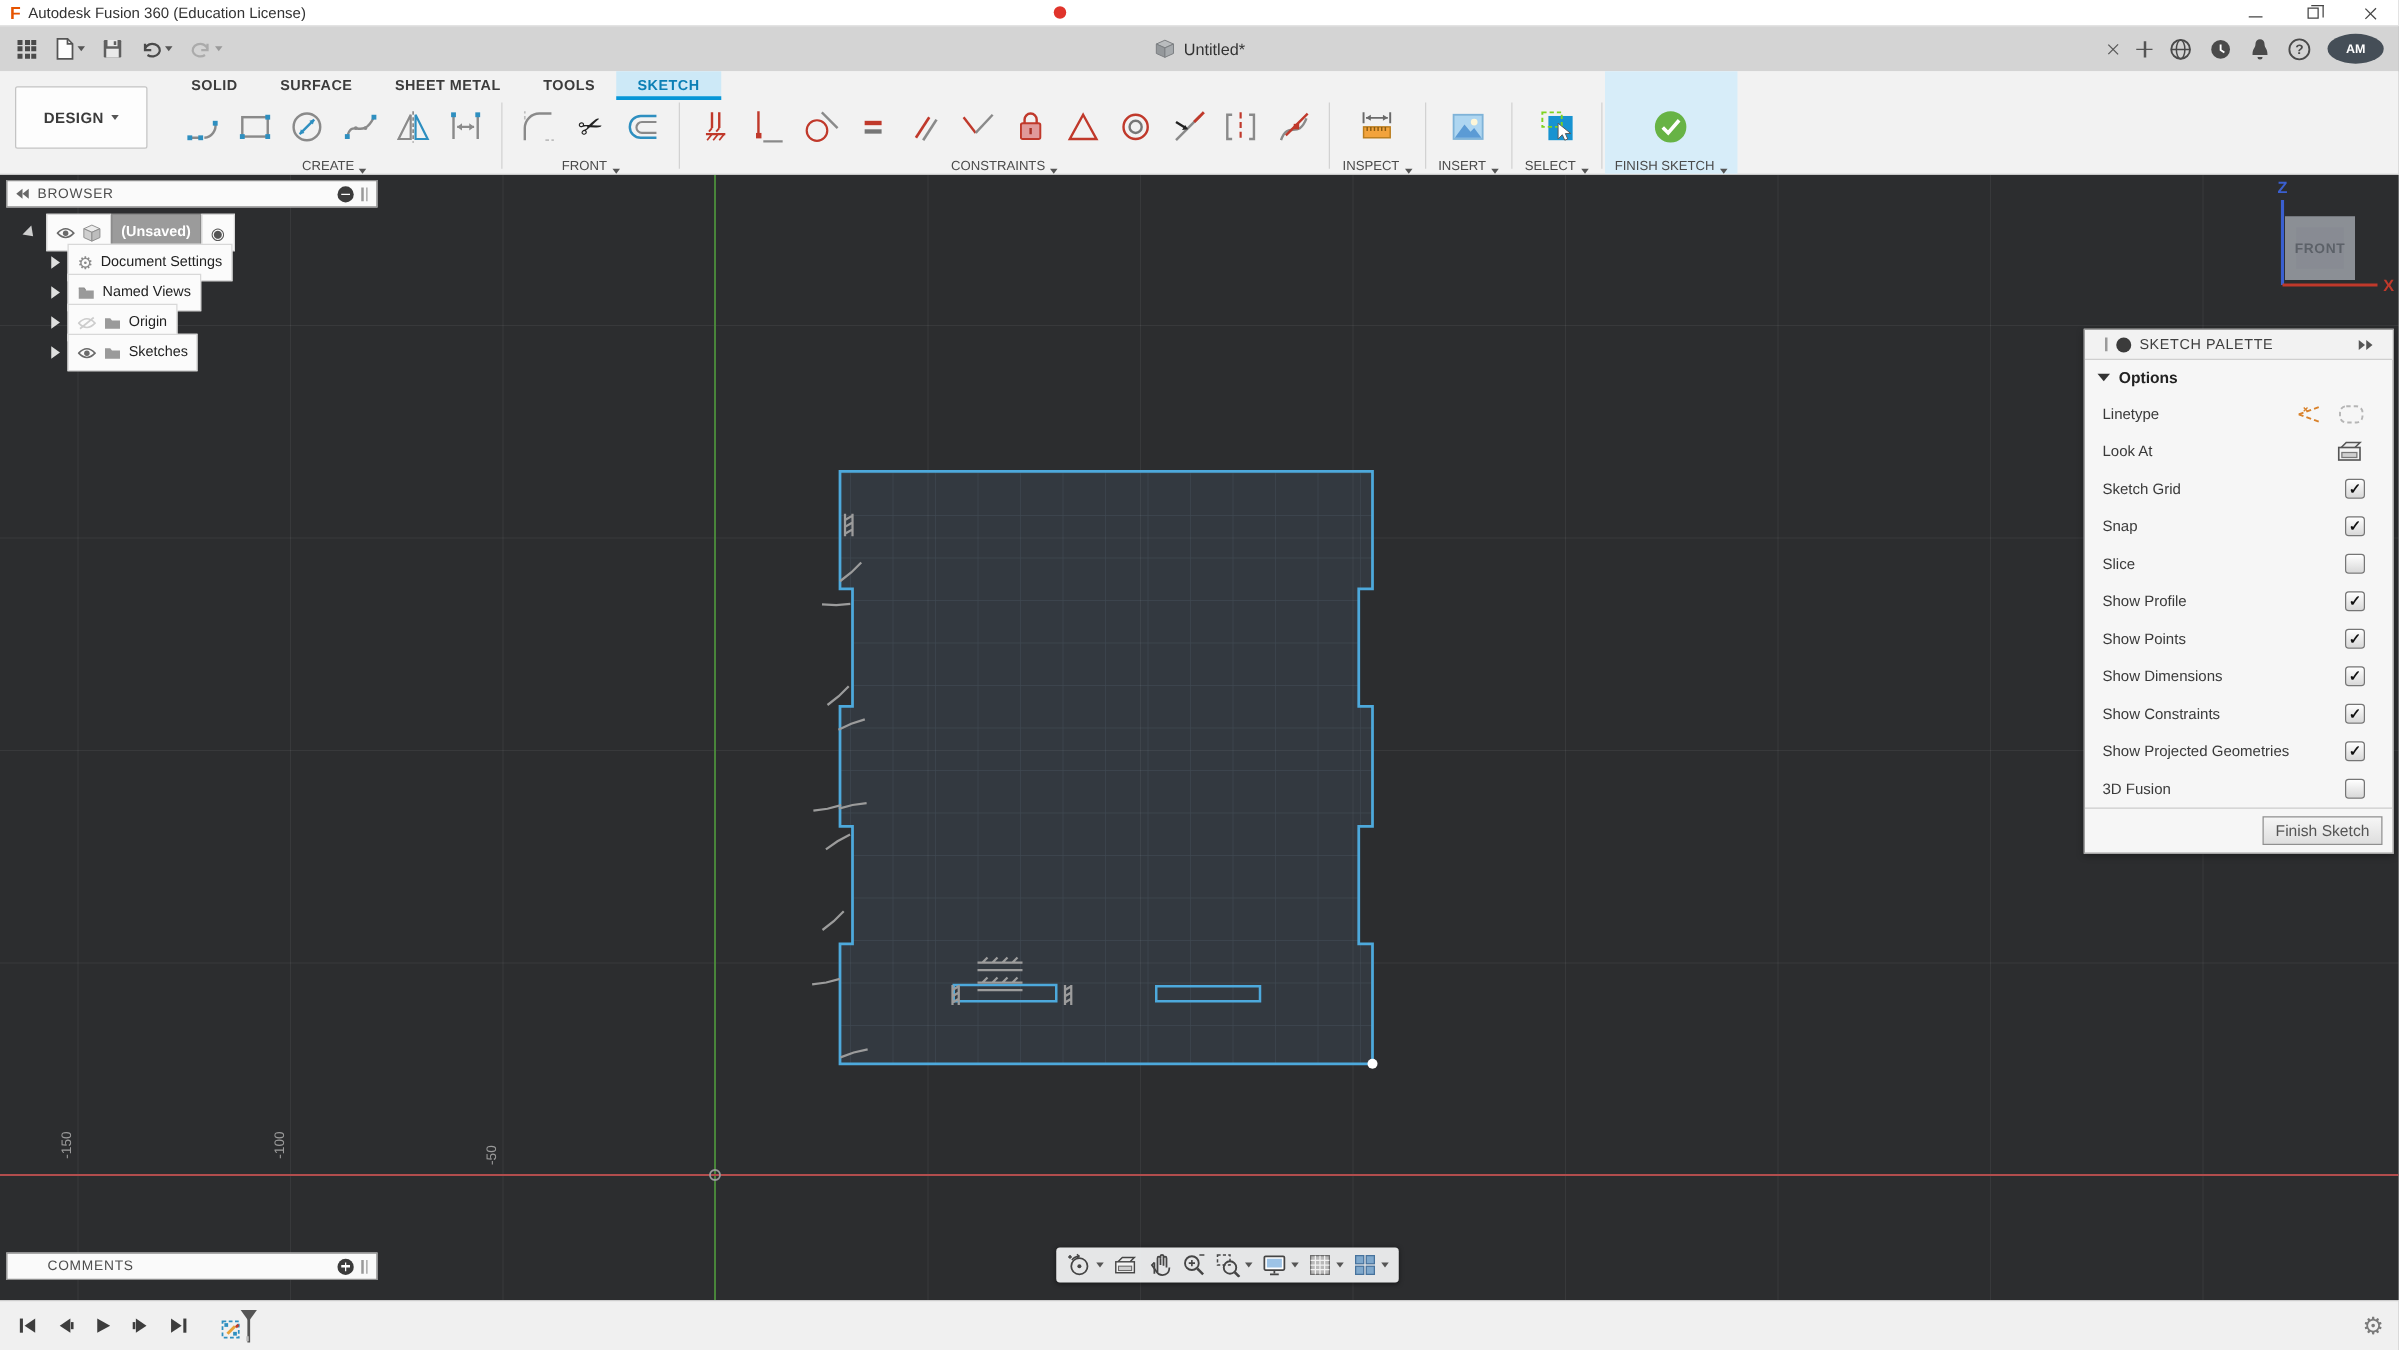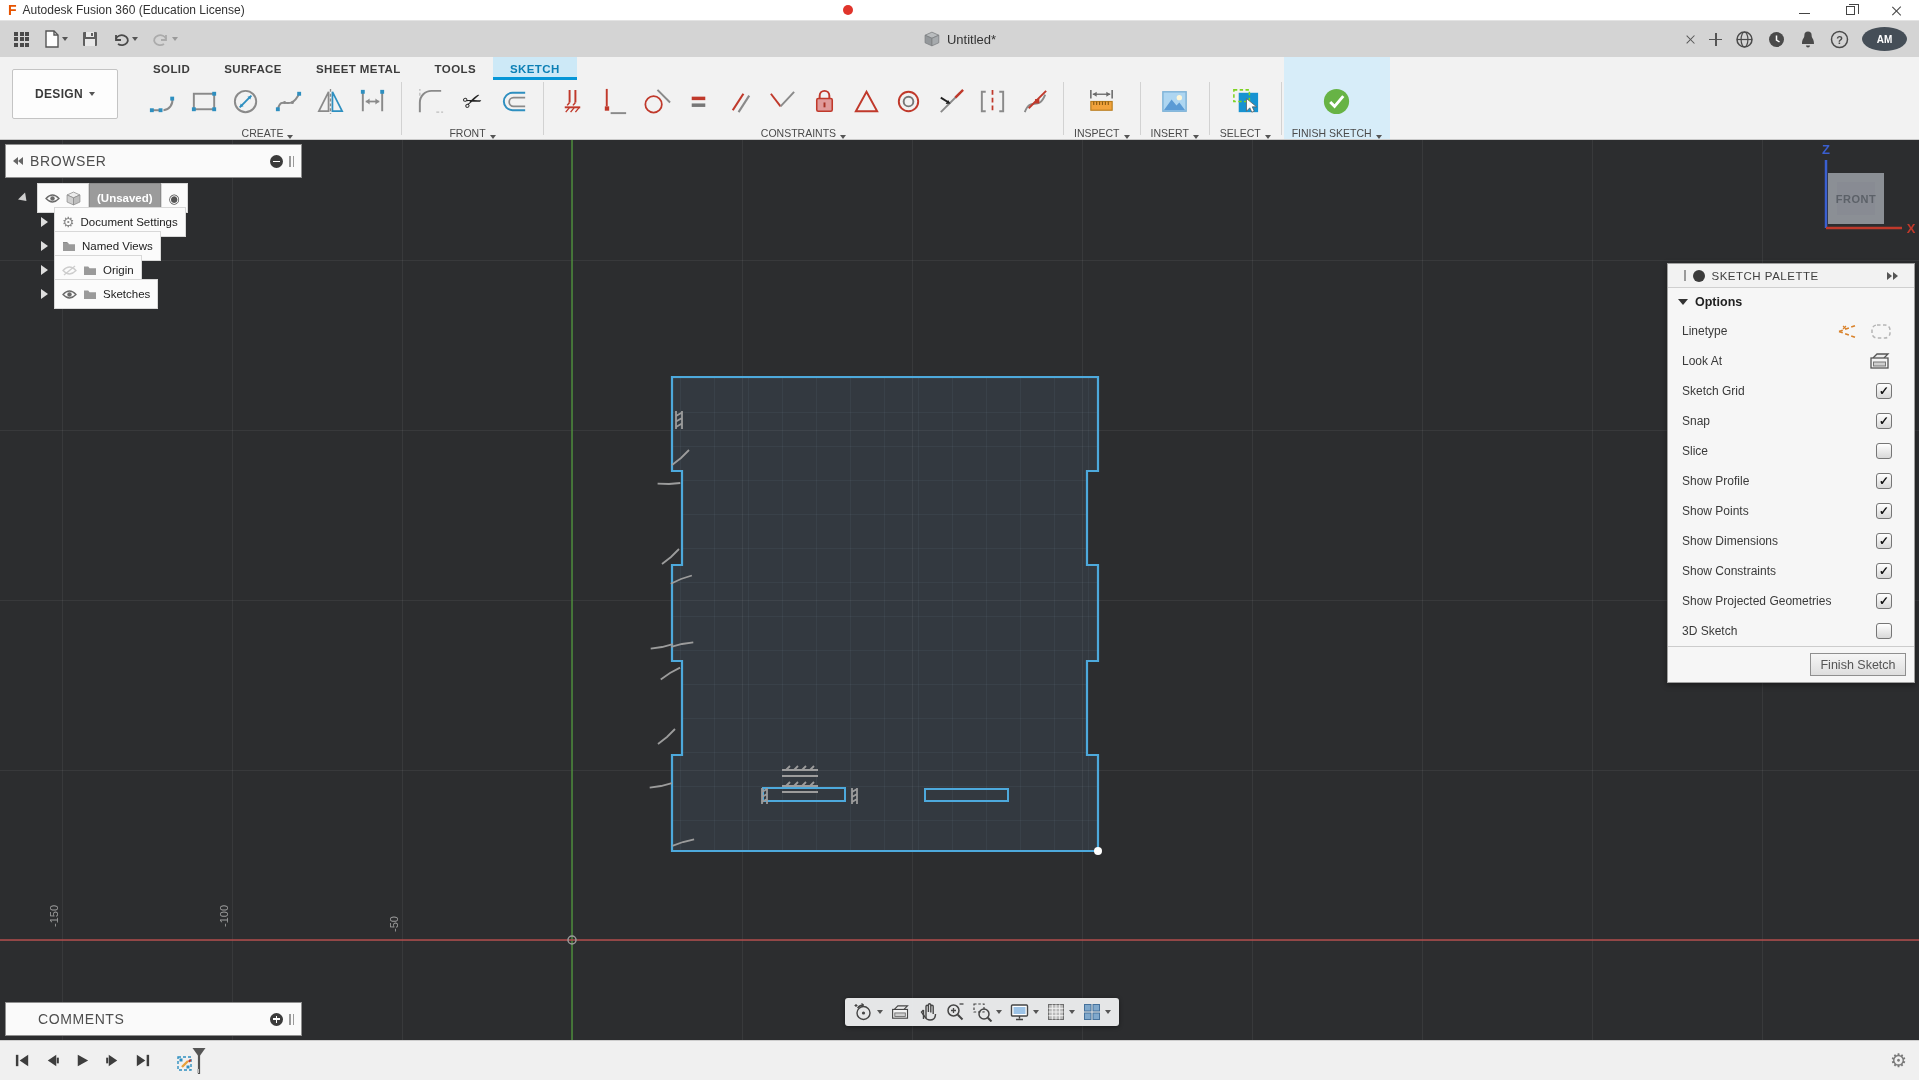--- a/index.html
+++ b/index.html
@@ -60,21 +60,21 @@
   
   #canvas { position:absolute; top:140px; left:0; width:1919px; height:900px; background:#2c2d2f;
     background-image:linear-gradient(to right, rgba(255,255,255,0.06) 1px, transparent 1px),
                      linear-gradient(to bottom, rgba(255,255,255,0.06) 1px, transparent 1px);
     background-size:170px 170px, 170px 170px;
     background-position:62px 0, 0 120px; }
   #sketch-svg { position:absolute; left:0; top:0; }
   .axis-label { position:absolute; width:50px; height:14px; color:#9a9a9a; font-size:11px; transform:rotate(-90deg); transform-origin:center; text-align:left; }
 
   
-  .panel-hdr { display:flex; align-items:center; gap:7px; background:#fafafa; border:1px solid #8f8f8f; height:22px; padding:16px 7px; color:#4e4e4e; font-size:14px; letter-spacing:.6px; }
+  .panel-hdr { display:flex; align-items:center; gap:7px; background:#fafafa; border:1px solid #8f8f8f; height:22px; padding:4px 7px; color:#4e4e4e; font-size:11px; letter-spacing:.6px; }
   .grip { display:inline-flex; gap:2px; } .grip i { width:1.5px; height:11px; background:#9a9a9a; }
   .circ-ic { width:13px; height:13px; border-radius:50%; background:#3b3b3b; position:relative; }
   .circ-ic.minus::after { content:""; position:absolute; left:3px; top:6px; width:7px; height:1.5px; background:#fff; }
   .circ-ic.plus::after { content:""; position:absolute; left:3px; top:5.8px; width:7px; height:1.5px; background:#fff; }
   .circ-ic.plus::before { content:""; position:absolute; top:3px; left:5.8px; height:7px; width:1.5px; background:#fff; }
   .tri-l { width:0;height:0;border-top:4px solid transparent;border-bottom:4px solid transparent;border-right:5px solid #666; display:inline-block;}
 
   
   #browser { position:absolute; left:5px; top:4px; width:297px; }
   .tree { margin-top:8px; }
@@ -740,21 +740,21 @@
     </div>
     <div class="pal-row">
       <span>Show Projected Geometries</span>
       <span class="ctrl">
           <span class="cb checked">
             <span class="mark">✓</span>
           </span>
         </span>
     </div>
     <div class="pal-row">
-      <span>3D Sketch</span>
+      <span>3D Fusion</span>
       <span class="ctrl">
           <span class="cb"></span>
         </span>
     </div>
 
     <div class="pal-foot">
       <button class="finish-btn">Finish Sketch</button>
     </div>
   </div>
 

